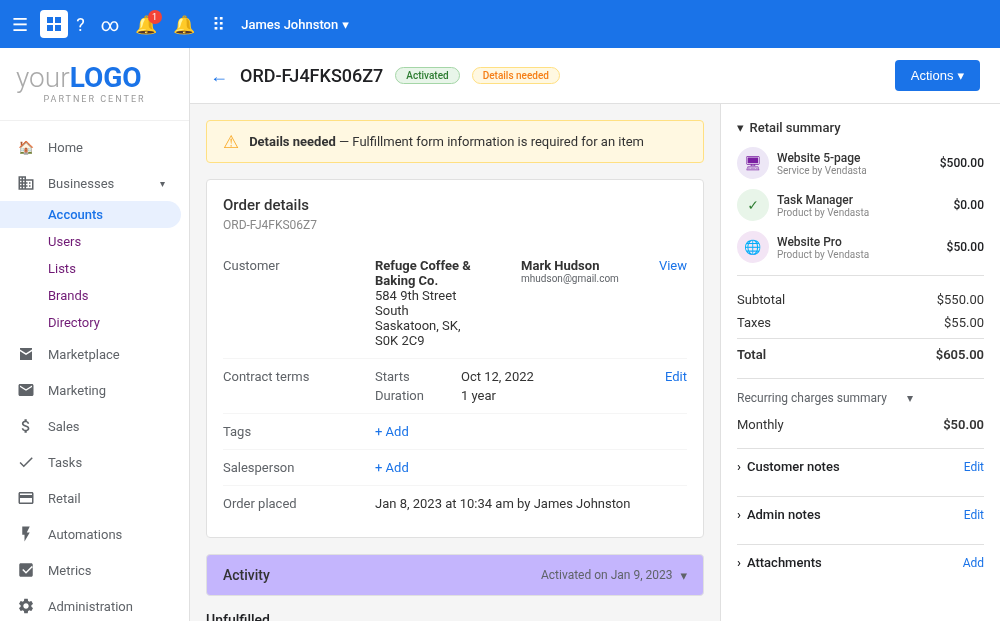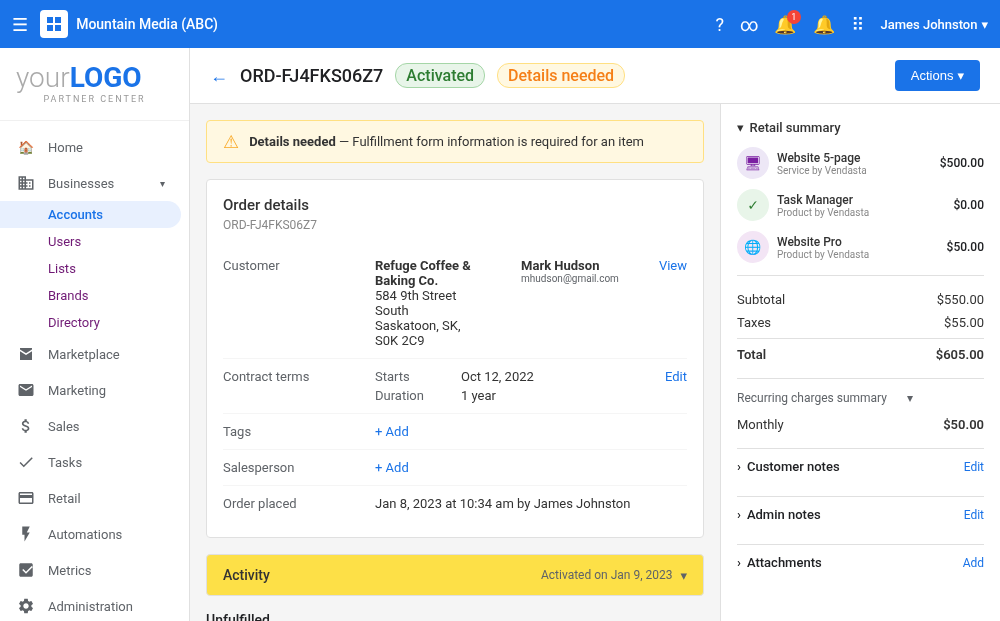--- a/index.html
+++ b/index.html
@@ -32,21 +32,21 @@
     .nav-sub-item { padding: 6px 16px 6px 48px; cursor: pointer; color: #701a75; font-size: 13px; }
     .nav-sub-item.active { color: #1a73e8; font-weight: 500; background: #e8f0fe; border-radius: 0 24px 24px 0; margin-right: 8px; }
     .nav-expand { margin-left: auto; font-size: 10px; }
 
     
     .main { flex: 1; display: flex; flex-direction: column; overflow: hidden; }
     .main-header { background: white; border-bottom: 1px solid #e0e0e0; padding: 0 20px; height: 56px; display: flex; align-items: center; justify-content: space-between; flex-shrink: 0; }
     .main-header-left { display: flex; align-items: center; gap: 12px; }
     .back-btn { color: #1a73e8; font-size: 18px; cursor: pointer; }
     .order-id { font-size: 18px; font-weight: 500; color: #202124; }
-    .badge { display: inline-flex; align-items: center; padding: 2px 10px; border-radius: 12px; font-size: 16px; font-weight: 500; }
+    .badge { display: inline-flex; align-items: center; padding: 2px 10px; border-radius: 12px; font-size: 10px; font-weight: 500; }
     .badge-activated { background: #e8f5e9; color: #2e7d32; border: 1px solid #a5d6a7; }
     .badge-details-needed { background: #fff8e1; color: #f57f17; border: 1px solid #ffe082; }
     .actions-btn { background: #1a73e8; color: white; border: none; padding: 8px 16px; border-radius: 4px; font-size: 13px; cursor: pointer; display: flex; align-items: center; gap: 4px; }
 
     
     .content-area { display: flex; flex: 1; overflow: hidden; }
 
     
     .center-panel { flex: 1; overflow-y: auto; padding: 16px; }
 
@@ -59,21 +59,21 @@
     .card-title { font-size: 15px; font-weight: 500; margin-bottom: 4px; }
     .card-subtitle { font-size: 12px; color: #888; margin-bottom: 16px; }
 
     .detail-row { display: grid; grid-template-columns: 140px 1fr; gap: 12px; padding: 10px 0; border-bottom: 1px solid #f5f5f5; align-items: start; }
     .detail-row:last-child { border-bottom: none; }
     .detail-label { color: #5f6368; font-size: 13px; }
     .customer-info { display: flex; justify-content: space-between; align-items: flex-start; }
     .link-blue { color: #1a73e8; cursor: pointer; text-decoration: none; }
 
     
-    .activity-bar { background: #fde047; border: 1px solid #e0e0e0; border-radius: 4px; padding: 12px 16px; margin-bottom: 16px; display: flex; justify-content: space-between; align-items: center; }
+    .activity-bar { background: #c4b5fd; border: 1px solid #e0e0e0; border-radius: 4px; padding: 12px 16px; margin-bottom: 16px; display: flex; justify-content: space-between; align-items: center; }
     .activity-title { font-size: 14px; font-weight: 500; }
     .activity-date { font-size: 12px; color: #5f6368; }
 
     
     .section-title { font-size: 14px; font-weight: 500; margin-bottom: 12px; color: #202124; }
 
     
     .right-panel { width: 280px; background: white; border-left: 1px solid #e0e0e0; overflow-y: auto; padding: 16px; flex-shrink: 0; }
     .retail-summary-header { display: flex; align-items: center; justify-content: space-between; margin-bottom: 12px; }
     .retail-summary-title { font-size: 13px; font-weight: 500; display: flex; align-items: center; gap: 6px; }
@@ -107,21 +107,20 @@
 <div class="topbar">
   <span class="topbar-hamburger">☰</span>
   <div class="topbar-logo-icon">
     <svg viewBox="0 0 18 18" fill="#1a73e8">
         <rect x="2" y="2" width="6" height="6"></rect>
         <rect x="10" y="2" width="6" height="6"></rect>
         <rect x="2" y="10" width="6" height="6"></rect>
         <rect x="10" y="10" width="6" height="6"></rect>
       </svg>
   </div>
-  <span class="topbar-title">Mountain Media (ABC)</span>
   <div class="topbar-actions">
     <span class="topbar-icon">?</span>
     <span class="topbar-icon">∞</span>
     <span class="topbar-icon" style="position:relative;">
       🔔
       <span class="topbar-bell-badge">1</span>
     </span>
     <span class="topbar-icon">🔔</span>
     <span class="topbar-icon">⠿</span>
     <span class="topbar-user">

